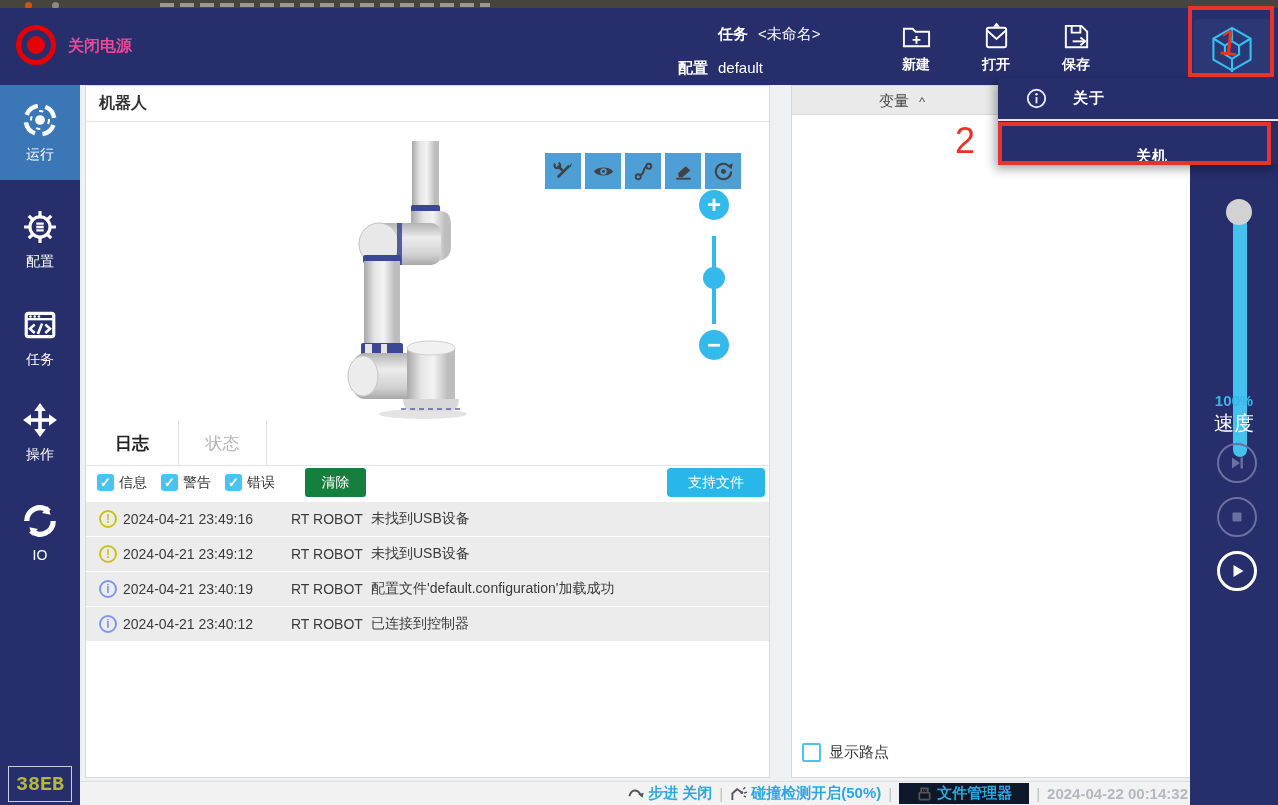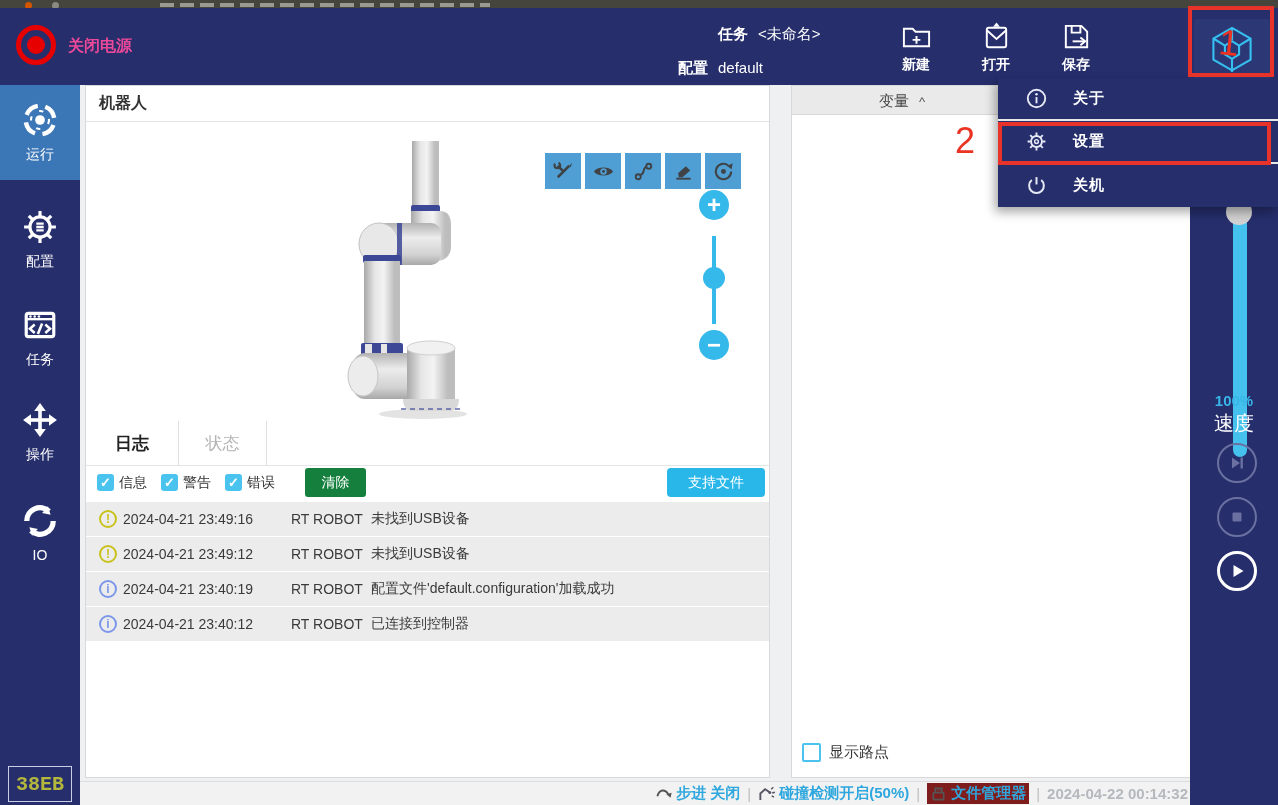--- a/index.html
+++ b/index.html
@@ -85,39 +85,39 @@
   .rp-collapse { margin-left:10px; color:#555; font-size:13px; }
   .waypoints { position:absolute; left:10px; top:657px; display:flex; align-items:center; cursor:pointer; }
   .wp-box { width:19px; height:19px; border:2px solid #4ac3ee; border-radius:2px; background:#fff; }
   .wp-lbl { margin-left:8px; font-size:15px; color:#333; }
 
   
   .statusbar { position:absolute; left:80px; top:781px; width:1110px; height:24px; background:#f2f2f2; border-top:1px solid #dddddd;
     display:flex; align-items:center; justify-content:flex-end; padding-right:2px; font-size:15px; }
   .sb-item { display:flex; align-items:center; gap:4px; color:#2ea7de; font-weight:700; white-space:nowrap; cursor:pointer; }
   .sb-sep { color:#c0c0c0; margin:0 7px; font-weight:400; }
-  .sb-item.hl { background:#7f1d1d; padding:1px 3px; }
+  .sb-item.hl { background:#0f172a; padding:1px 17px; }
   .sb-time { color:#b5b9be; font-weight:700; white-space:nowrap; }
   .sb-item svg { width:17px; height:17px; }
 
   
   .right-rail { position:absolute; left:1190px; top:85px; width:88px; height:720px; background:#262e6c; }
   .sl-knob { position:absolute; left:36px; top:114px; width:26px; height:26px; border-radius:50%; background:#d2d2d2; cursor:grab; }
   .sl-track { position:absolute; left:43px; top:127px; width:14px; height:245px; background:#45c1ed; border-radius:7px; }
   .speed-val { position:absolute; left:0; top:307px; width:88px; text-align:center; color:#38b6e8; font-size:15px; font-weight:700; }
   .speed-lbl { position:absolute; left:0; top:325px; width:88px; text-align:center; color:#fff; font-size:20px; }
   .pbtn { position:absolute; left:27px; width:40px; height:40px; border-radius:50%; border:2px solid #6a71a0;
     display:flex; align-items:center; justify-content:center; cursor:pointer; }
   .pbtn svg { width:20px; height:20px; }
   .pbtn.play { border:3px solid #fff; }
 
   
   .menu { position:absolute; left:998px; top:78px; width:280px; background:#262e6c; z-index:50; box-shadow:-3px 5px 10px rgba(0,0,0,.35); }
   .menu-item { height:43px; display:flex; align-items:center; padding-left:28px; gap:26px; border-bottom:2px solid #e8e8e8; cursor:pointer; }
-  .menu-item:last-child { border-bottom:none; }
+  .menu-item:last-child { border-bottom:none;flex-direction:column; }
   .menu-item svg { width:21px; height:21px; }
   .menu-item .lbl { color:#fff; font-size:15px; font-weight:700; letter-spacing:1px; }
 
   
   .redbox { position:absolute; border:4px solid #e8332a; z-index:60; pointer-events:none; }
   .anno-num { position:absolute; color:#ea3323; z-index:61; pointer-events:none; font-size:36px; }
   .anno-1 { left:1219px; top:22px; transform:rotate(6deg); font-weight:400; }
   .anno-2 { left:955px; top:120px; }
 </style>
 </head>
@@ -440,28 +440,20 @@
   <div class="menu">
     <div class="menu-item">
       <svg viewBox="0 0 20 20">
         <circle cx="10" cy="10" r="8.3" fill="none" stroke="#e6e9f5" stroke-width="1.8"></circle>
         <rect x="9.1" y="8.6" width="1.8" height="6" fill="#e6e9f5"></rect>
         <circle cx="10" cy="5.9" r="1.2" fill="#e6e9f5"></circle>
       </svg>
       <span class="lbl">关于</span>
     </div>
     <div class="menu-item">
-      <svg viewBox="0 0 20 20" fill="none" stroke="#e6e9f5">
-        <circle cx="10" cy="10" r="5.2" stroke-width="1.8"></circle>
-        <circle cx="10" cy="10" r="1.8" stroke-width="1.4"></circle>
-        <path d="M10 1.5v3M10 15.5v3M1.5 10h3M15.5 10h3M4 4l2.1 2.1M13.9 13.9L16 16M4 16l2.1-2.1M13.9 6.1L16 4" stroke-width="1.8"></path>
-      </svg>
-      <span class="lbl">设置</span>
-    </div>
-    <div class="menu-item">
       <svg viewBox="0 0 20 20" fill="none" stroke="#e6e9f5" stroke-width="1.9">
         <path d="M10 2v7"></path>
         <path d="M5.5 4.8a7 7 0 109 0"></path>
       </svg>
       <span class="lbl">关机</span>
     </div>
   </div>
 
   <div class="redbox" style="left:1188px; top:6px; width:86px; height:71px;"></div>
   <div class="redbox" style="left:998px; top:122px; width:273px; height:43px;"></div>

